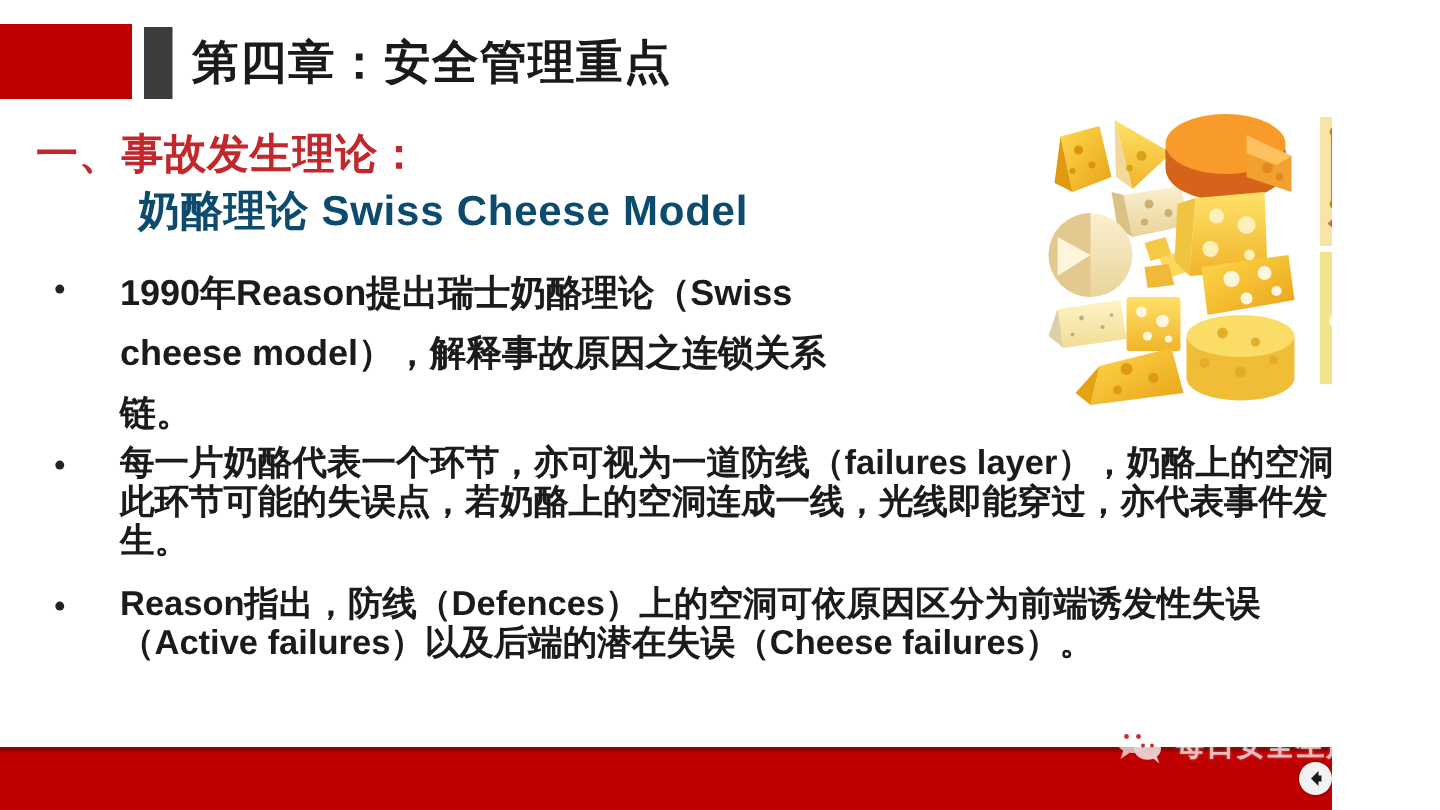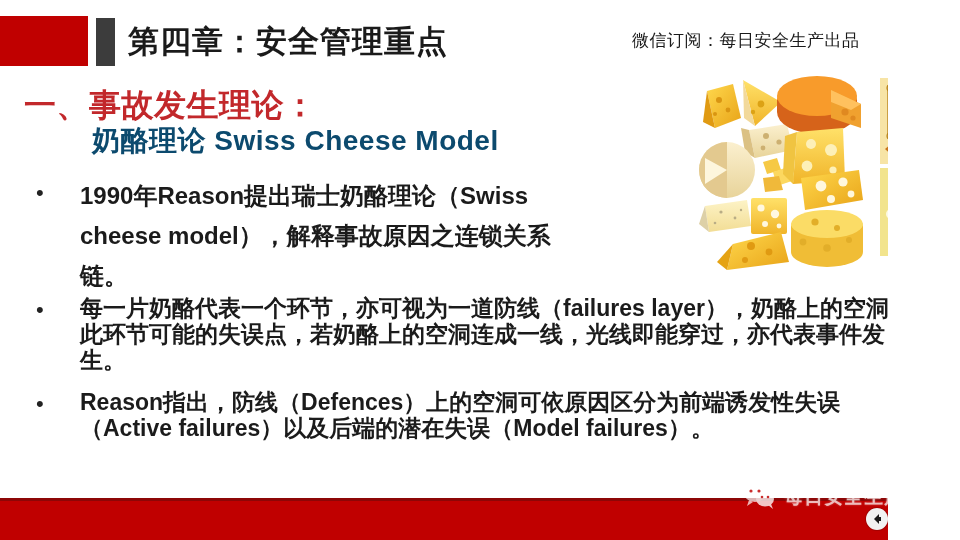--- a/index.html
+++ b/index.html
@@ -31,21 +31,21 @@
     font-size:17px;color:#1a1a1a;white-space:nowrap;letter-spacing:0.5px;
   }
   .hdr-red-right{
     position:absolute;left:925px;top:18px;width:35px;height:48px;
     background:#c00000;
   }
 
   
   .h-line1{
     position:absolute;left:24px;top:84px;
-    font-size:32px;font-weight:bold;color:#c2282b;
+    font-size:28px;font-weight:bold;color:#c2282b;
     white-space:nowrap;letter-spacing:0.5px;
   }
   .h-line2{
     position:absolute;left:92px;top:122px;
     font-size:28px;font-weight:bold;color:#0c4a6e;
     white-space:nowrap;letter-spacing:0.5px;
   }
 
   
   .bullets{position:absolute;left:36px;top:176px;width:890px;}
@@ -110,41 +110,40 @@
   .navbtn svg{display:block;}
 </style>
 </head>
 <body>
 
 <div class="slide">
 
   <div class="hdr-red-left"></div>
   <div class="hdr-gray-bar"></div>
   <div class="hdr-title">第四章：安全管理重点</div>
-  <div class="hdr-sub">微信订阅：每日安全生产出品</div>
   <div class="hdr-red-right"></div>
 
   <div class="h-line1">一、事故发生理论：</div>
   <div class="h-line2">奶酪理论  Swiss Cheese Model</div>
 
   <div class="bullets">
 
     <div class="bullet" id="bullet-1">
       <span class="dot">•</span>
       <span class="btxt">1990年Reason提出瑞士奶酪理论（Swiss cheese model），解释事故原因之连锁关系链。</span>
     </div>
 
     <div class="bullet" id="bullet-2">
       <span class="dot">•</span>
       <span class="btxt">每一片奶酪代表一个环节，亦可视为一道防线（failures layer），奶酪上的空洞系此环节可能的失误点，若奶酪上的空洞连成一线，光线即能穿过，亦代表事件发生。</span>
     </div>
 
     <div class="bullet" id="bullet-3">
       <span class="dot">•</span>
-      <span class="btxt">Reason指出，防线（Defences）上的空洞可依原因区分为前端诱发性失误（Active failures）以及后端的潜在失误（Model failures）。</span>
+      <span class="btxt">Reason指出，防线（Defences）上的空洞可依原因区分为前端诱发性失误（Active failures）以及后端的潜在失误（Cheese failures）。</span>
     </div>
 
   </div>
 
   <div class="cheese-art">
     <svg viewBox="0 0 315 222" xmlns="http://www.w3.org/2000/svg">
       <defs>
         <linearGradient id="gYel" x1="0" y1="0" x2="0" y2="1">
           <stop offset="0%" stop-color="#ffe169"></stop>
             <stop offset="100%" stop-color="#f0b429"></stop>

